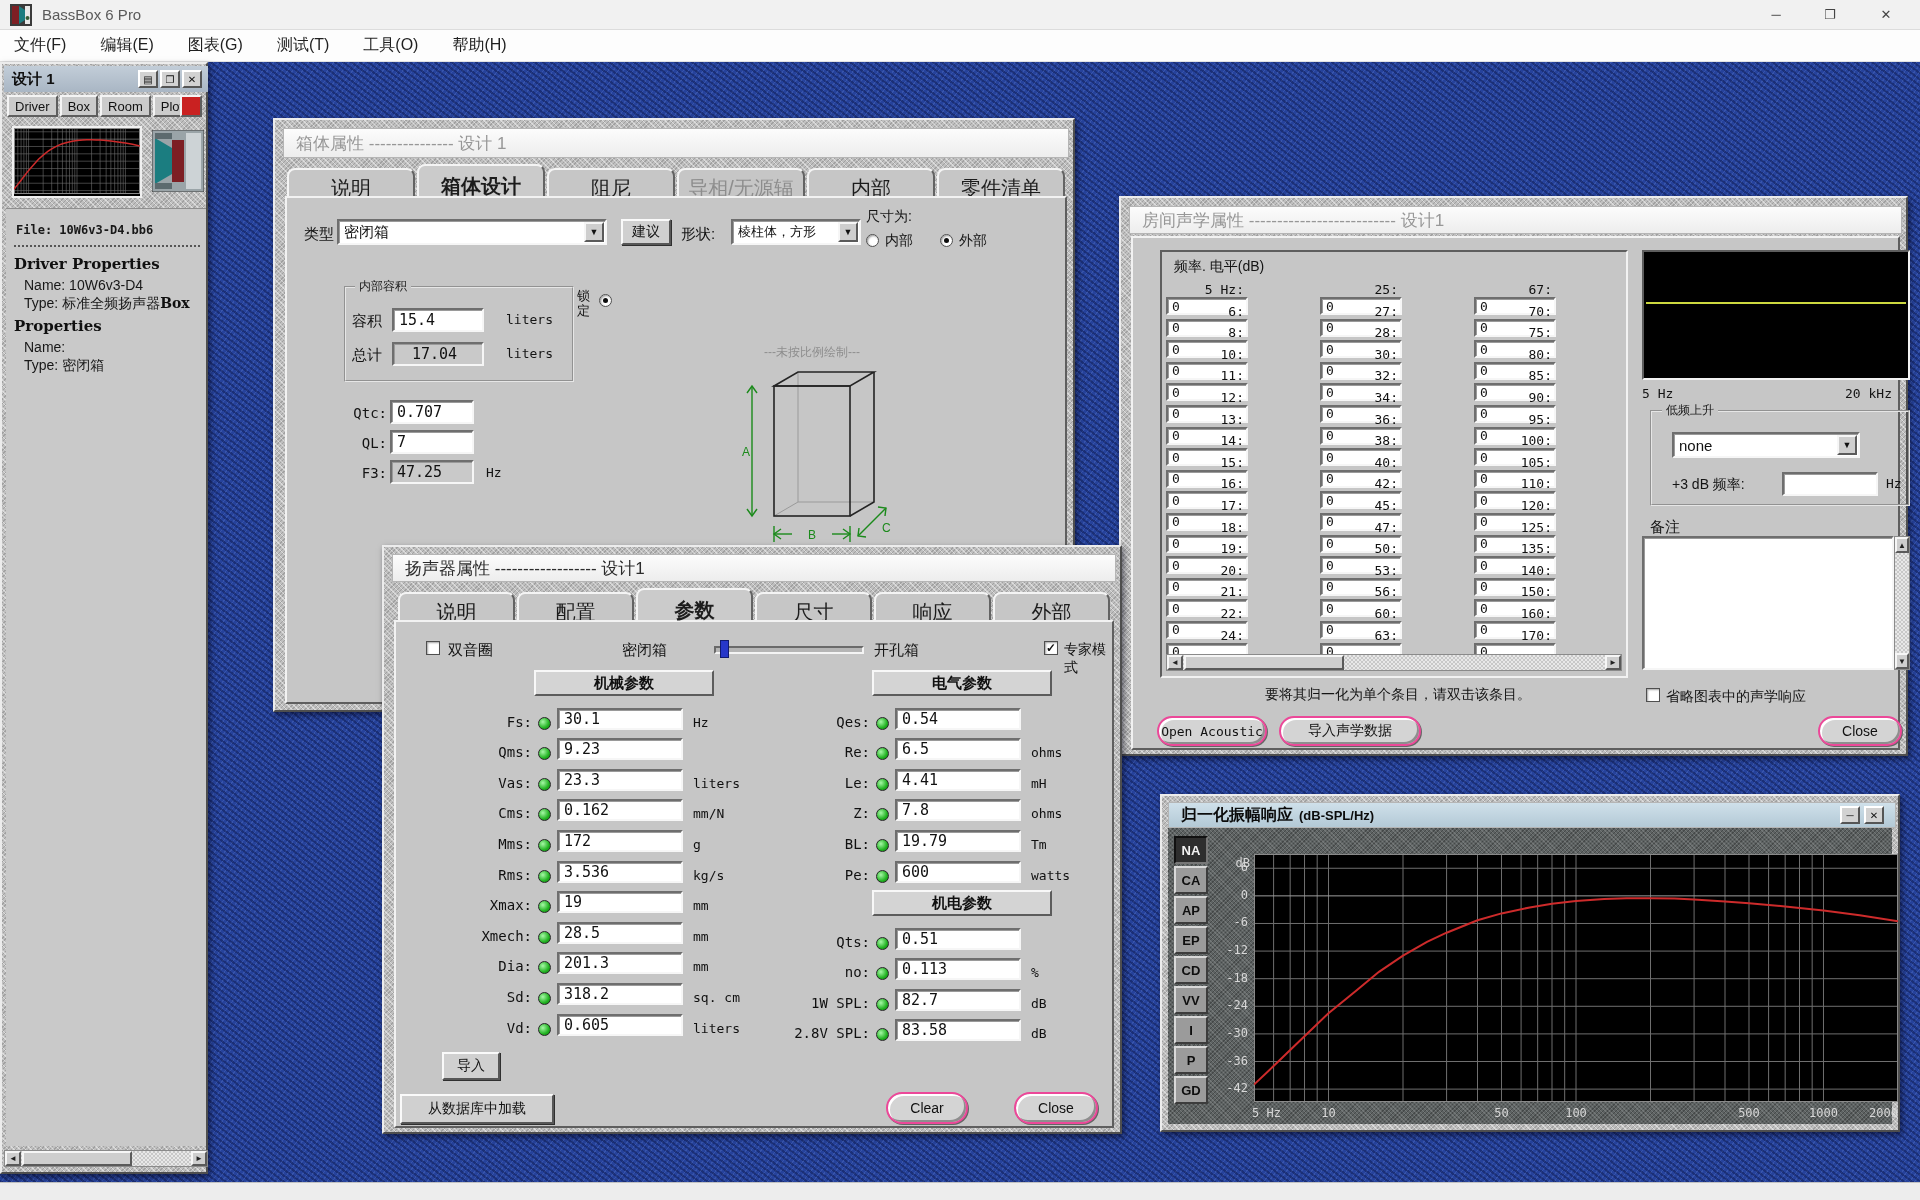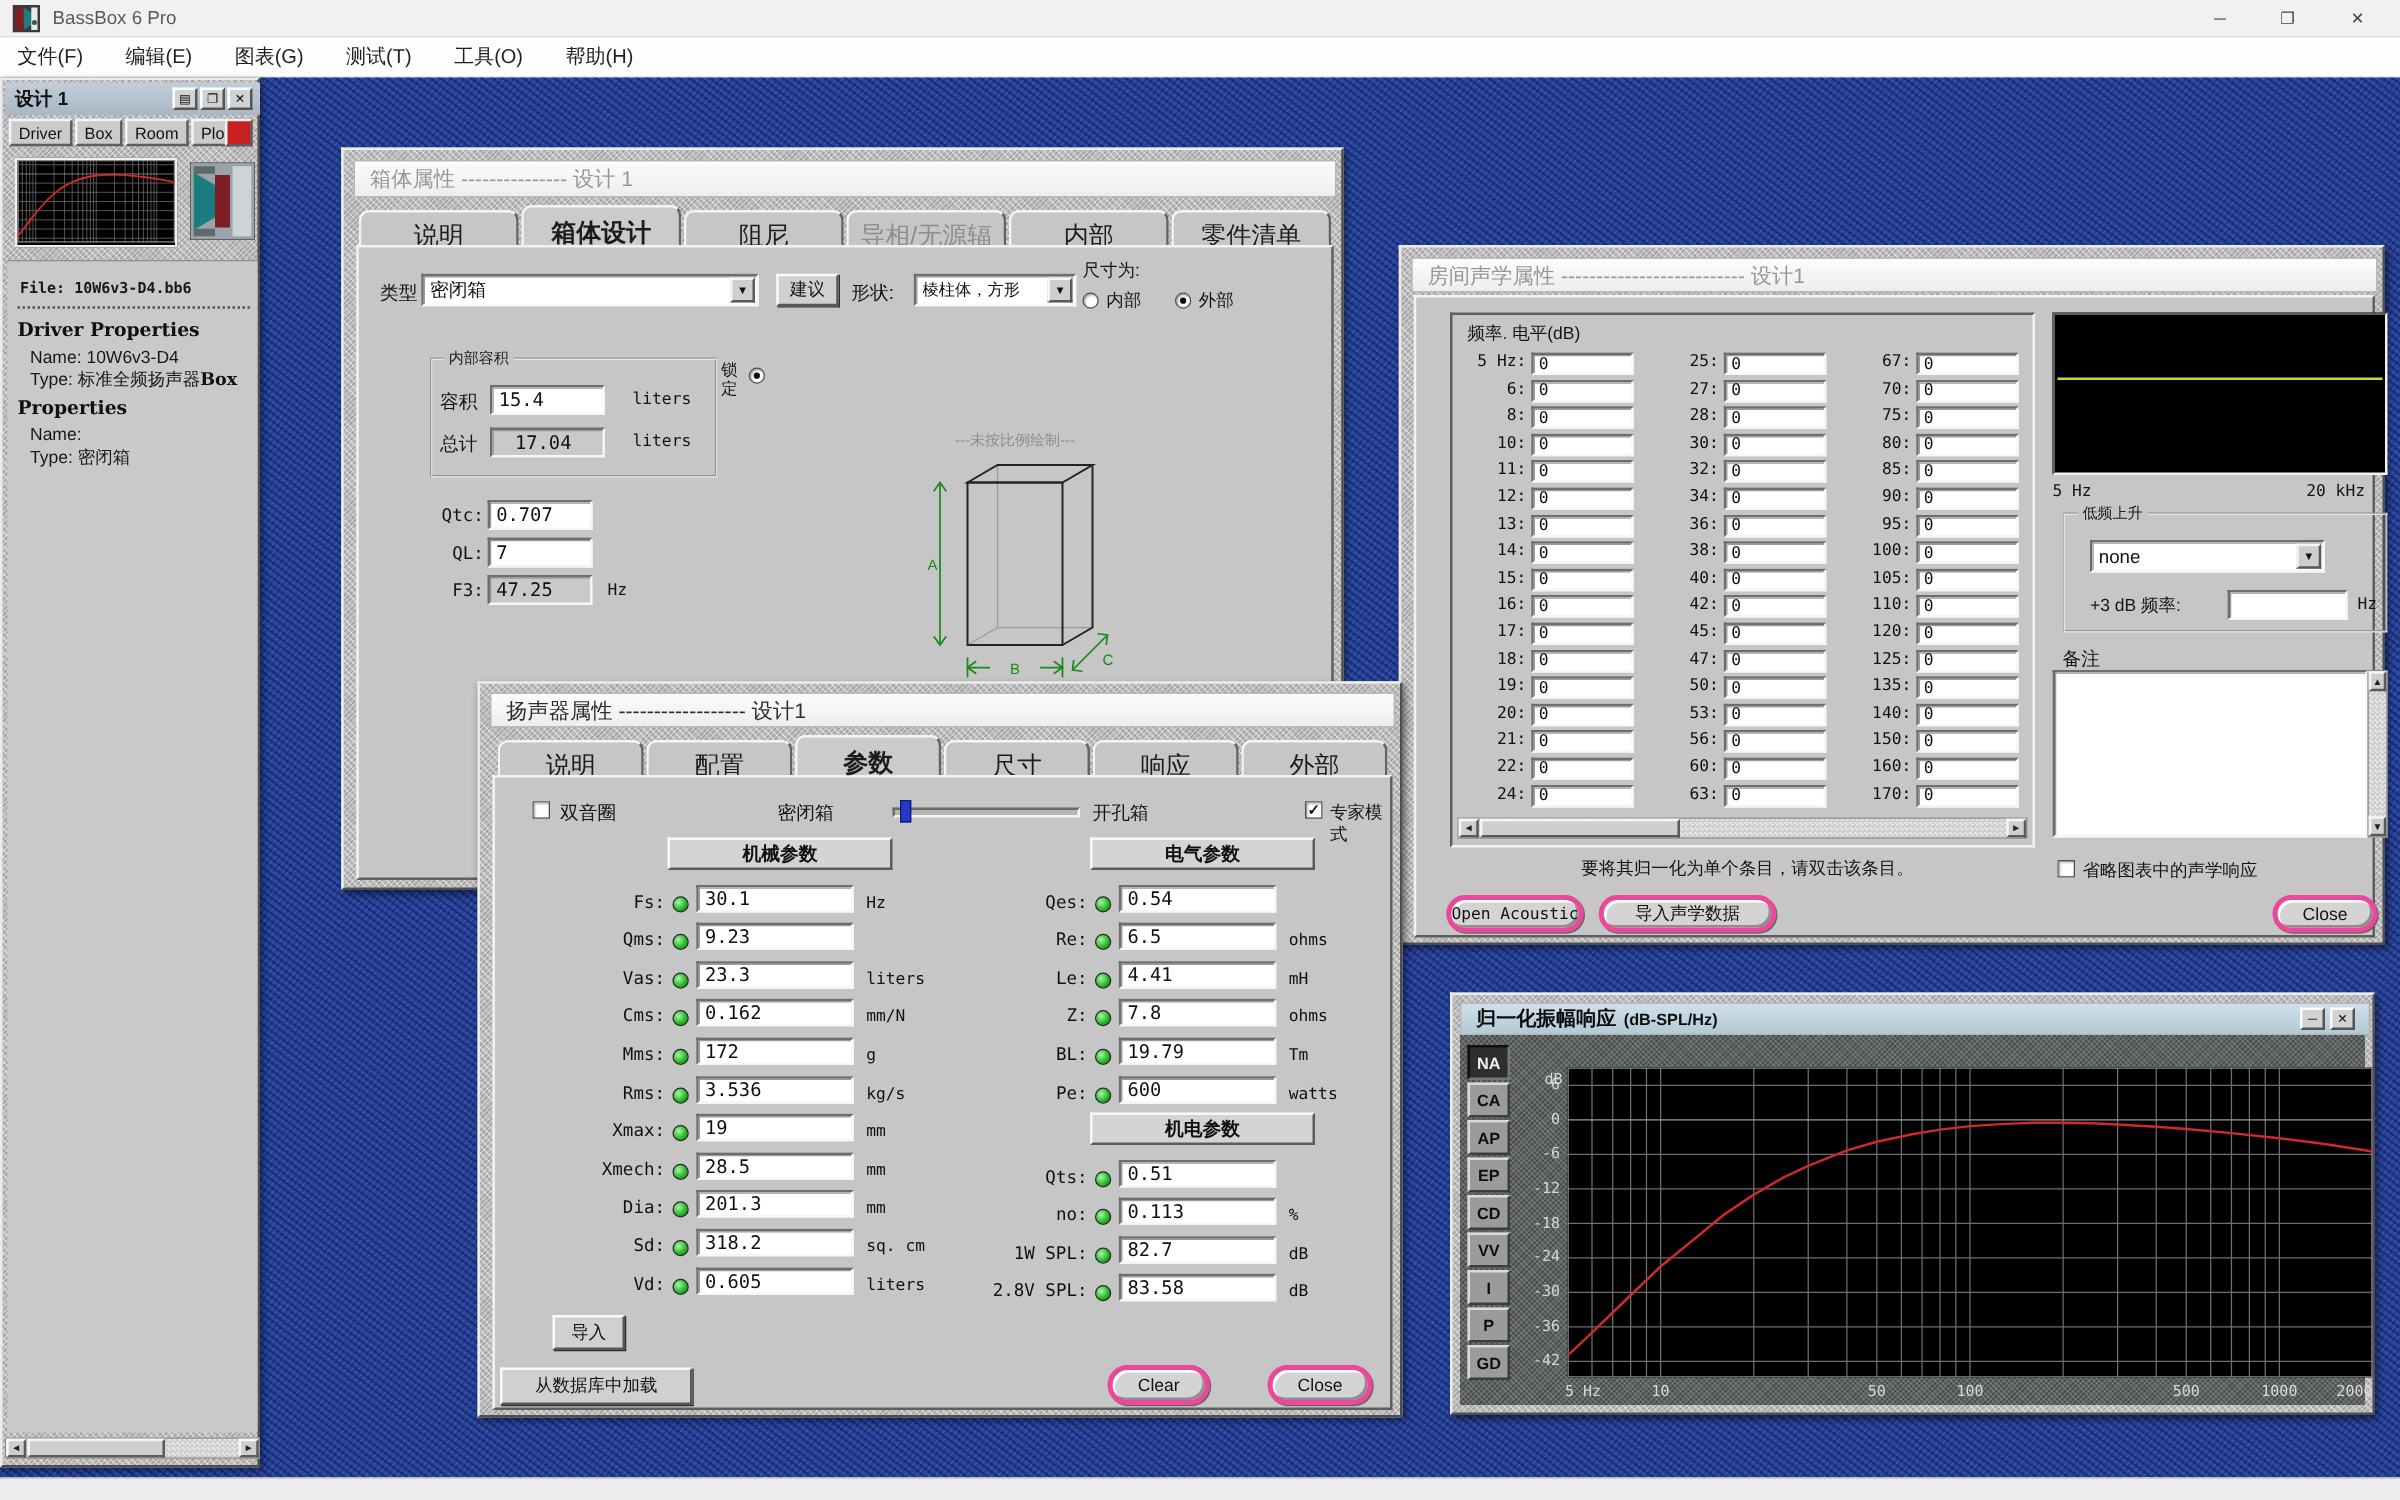--- a/index.html
+++ b/index.html
@@ -33,21 +33,21 @@
   .inactive-title { color:#979797; }
   .active-title { color:#2c2c2c; }
   .panel3d { position:absolute; background:#c6c6c6; border:2px solid; border-color:#f2f2f2 #5e5e5e #5e5e5e #f2f2f2; }
   .tabs { position:absolute; display:flex; gap:2px; align-items:flex-end; }
   .tab { flex:1; text-align:center; font-size:20px; color:#1c1c1c; background:#c6c6c6; border:2px solid; border-color:#f4f4f4 #636363 #c6c6c6 #f4f4f4; border-bottom:none; border-radius:8px 8px 0 0; padding:5px 2px 4px; height:28px; }
   .tab.active { font-weight:bold; height:32px; padding-top:7px; background:#cbcbcb; position:relative; z-index:3; }
   .tab.disabled { color:#8d8d8d; }
   .field { background:#fff; border:2px solid; border-color:#6e6e6e #f6f6f6 #f6f6f6 #6e6e6e; box-shadow:inset 1px 1px 0 #9a9a9a; font-family:"DejaVu Sans Mono",monospace; font-size:15px; color:#111; padding:1px 5px; display:flex; align-items:center; }
   .ro { background:#c9c9c9; }
   .btn3d { background:#d0d0d0; border:2px solid; border-color:#fafafa #575757 #575757 #fafafa; box-shadow:1px 1px 0 #2f2f2f; display:flex; align-items:center; justify-content:center; font-size:14px; color:#111; }
-  .pill { background:#d4d4d4; border:4px solid #ec4899; border-radius:16px; box-shadow:inset 2px 2px 0 #ffffff, inset -2px -2px 0 #8e8e8e, 1px 1px 0 #666; display:flex; align-items:center; justify-content:center; font-size:14px; color:#111; }
+  .pill { background:#d4d4d4; border:2px solid #ec4899; border-radius:16px; box-shadow:inset 2px 2px 0 #ffffff, inset -2px -2px 0 #8e8e8e, 1px 1px 0 #666; display:flex; align-items:center; justify-content:center; font-size:14px; color:#111; }
   .groupbox { position:absolute; border:2px groove #e6e6e6; }
   .glegend { position:absolute; background:#c6c6c6; padding:0 4px; font-size:12px; color:#1c1c1c; }
   .radio { width:13px; height:13px; border-radius:50%; background:#fff; border:1px solid #4f4f4f; box-shadow:inset 1px 1px 2px #9b9b9b; }
   .radio.sel::after { content:""; display:block; width:5px; height:5px; border-radius:50%; background:#0c0c0c; margin:3px 0 0 3px; }
   .cb { width:14px; height:14px; background:#fff; border:1px solid #4f4f4f; box-shadow:inset 1px 1px 2px #a5a5a5; font-size:12px; font-weight:bold; line-height:12px; text-align:center; color:#111; }
   .led { width:13px; height:13px; border-radius:50%; border:1px solid #262626; background:radial-gradient(circle at 35% 35%, #a6f7a6, #22b322 60%, #0b7d0b); }
   .ddbtn { position:absolute; right:1px; top:1px; bottom:1px; width:20px; background:#cecece; border:2px solid; border-color:#f6f6f6 #5a5a5a #5a5a5a #f6f6f6; font-size:9px; display:flex; align-items:center; justify-content:center; color:#111; }
   .lbl { position:absolute; font-size:15px; color:#141414; }
   .scrollbar { position:absolute; background:#d7d7d7; background-image:repeating-conic-gradient(#e8e8e8 0 25%, #c8c8c8 0 50%); background-size:4px 4px; border:1px solid #8a8a8a; }
   .sbtn { position:absolute; top:0; width:16px; height:100%; background:#cecece; border:2px solid; border-color:#f6f6f6 #5a5a5a #5a5a5a #f6f6f6; font-size:8px; color:#222; display:flex; align-items:center; justify-content:center; }
@@ -68,21 +68,21 @@
   #driver-dialog { position:absolute; left:382px; top:545px;  width:740px; height:589px; z-index:30; }
   #plot-window   { position:absolute; left:1160px; top:794px; width:740px; height:338px; z-index:40; }
 
   .prow { display:flex; align-items:flex-end; height:30.6px; }
   .plabel { width:112px; text-align:right; font-family:"DejaVu Sans Mono",monospace; font-size:14px; color:#101010; margin-right:6px; }
   .prow .led { margin-right:6px; flex:none; }
   .pfield { width:126px; height:22px; }
   .punit { margin-left:10px; font-family:"DejaVu Sans Mono",monospace; font-size:13px; color:#101010; }
   .hdrbox { position:absolute; height:26px; background:#d4d4d4; border:2px solid; border-color:#f8f8f8 #5c5c5c #5c5c5c #f8f8f8; display:flex; align-items:center; justify-content:center; font-size:15px; font-weight:bold; color:#101010; }
 
-  .frow { display:flex; align-items:flex-start; height:21.6px; }
+  .frow { display:flex; align-items:flex-end; height:21.6px;flex-direction:column; }
   .flabel { width:55px; text-align:right; font-family:"DejaVu Sans Mono",monospace; font-size:13px; color:#101010; margin-right:4px; }
   .ffield { width:82px; height:18px; font-size:13px; padding:0 4px; }
 
   
   #pw-body { position:absolute; left:6px; top:32px; right:6px; bottom:6px; background-color:#5d6262;
     background-image:repeating-linear-gradient(45deg, rgba(255,255,255,.14) 0 1px, rgba(0,0,0,0) 1px 3px),
                      repeating-linear-gradient(-45deg, rgba(0,0,0,.25) 0 1px, rgba(0,0,0,0) 1px 3px); }
   .pbtn { width:34px; height:28px; margin-bottom:2px; background:#9b9b9b; border:2px solid; border-color:#d9d9d9 #3c3c3c #3c3c3c #d9d9d9; display:flex; align-items:center; justify-content:center; font-size:13px; font-weight:bold; color:#0f0f0f; }
   .pbtn.active { background:#2e2e2e; color:#f2f2f2; border-color:#111 #777 #777 #111; }
   #plotarea { position:absolute; left:86px; top:26px; width:644px; height:248px; background:#000; }

